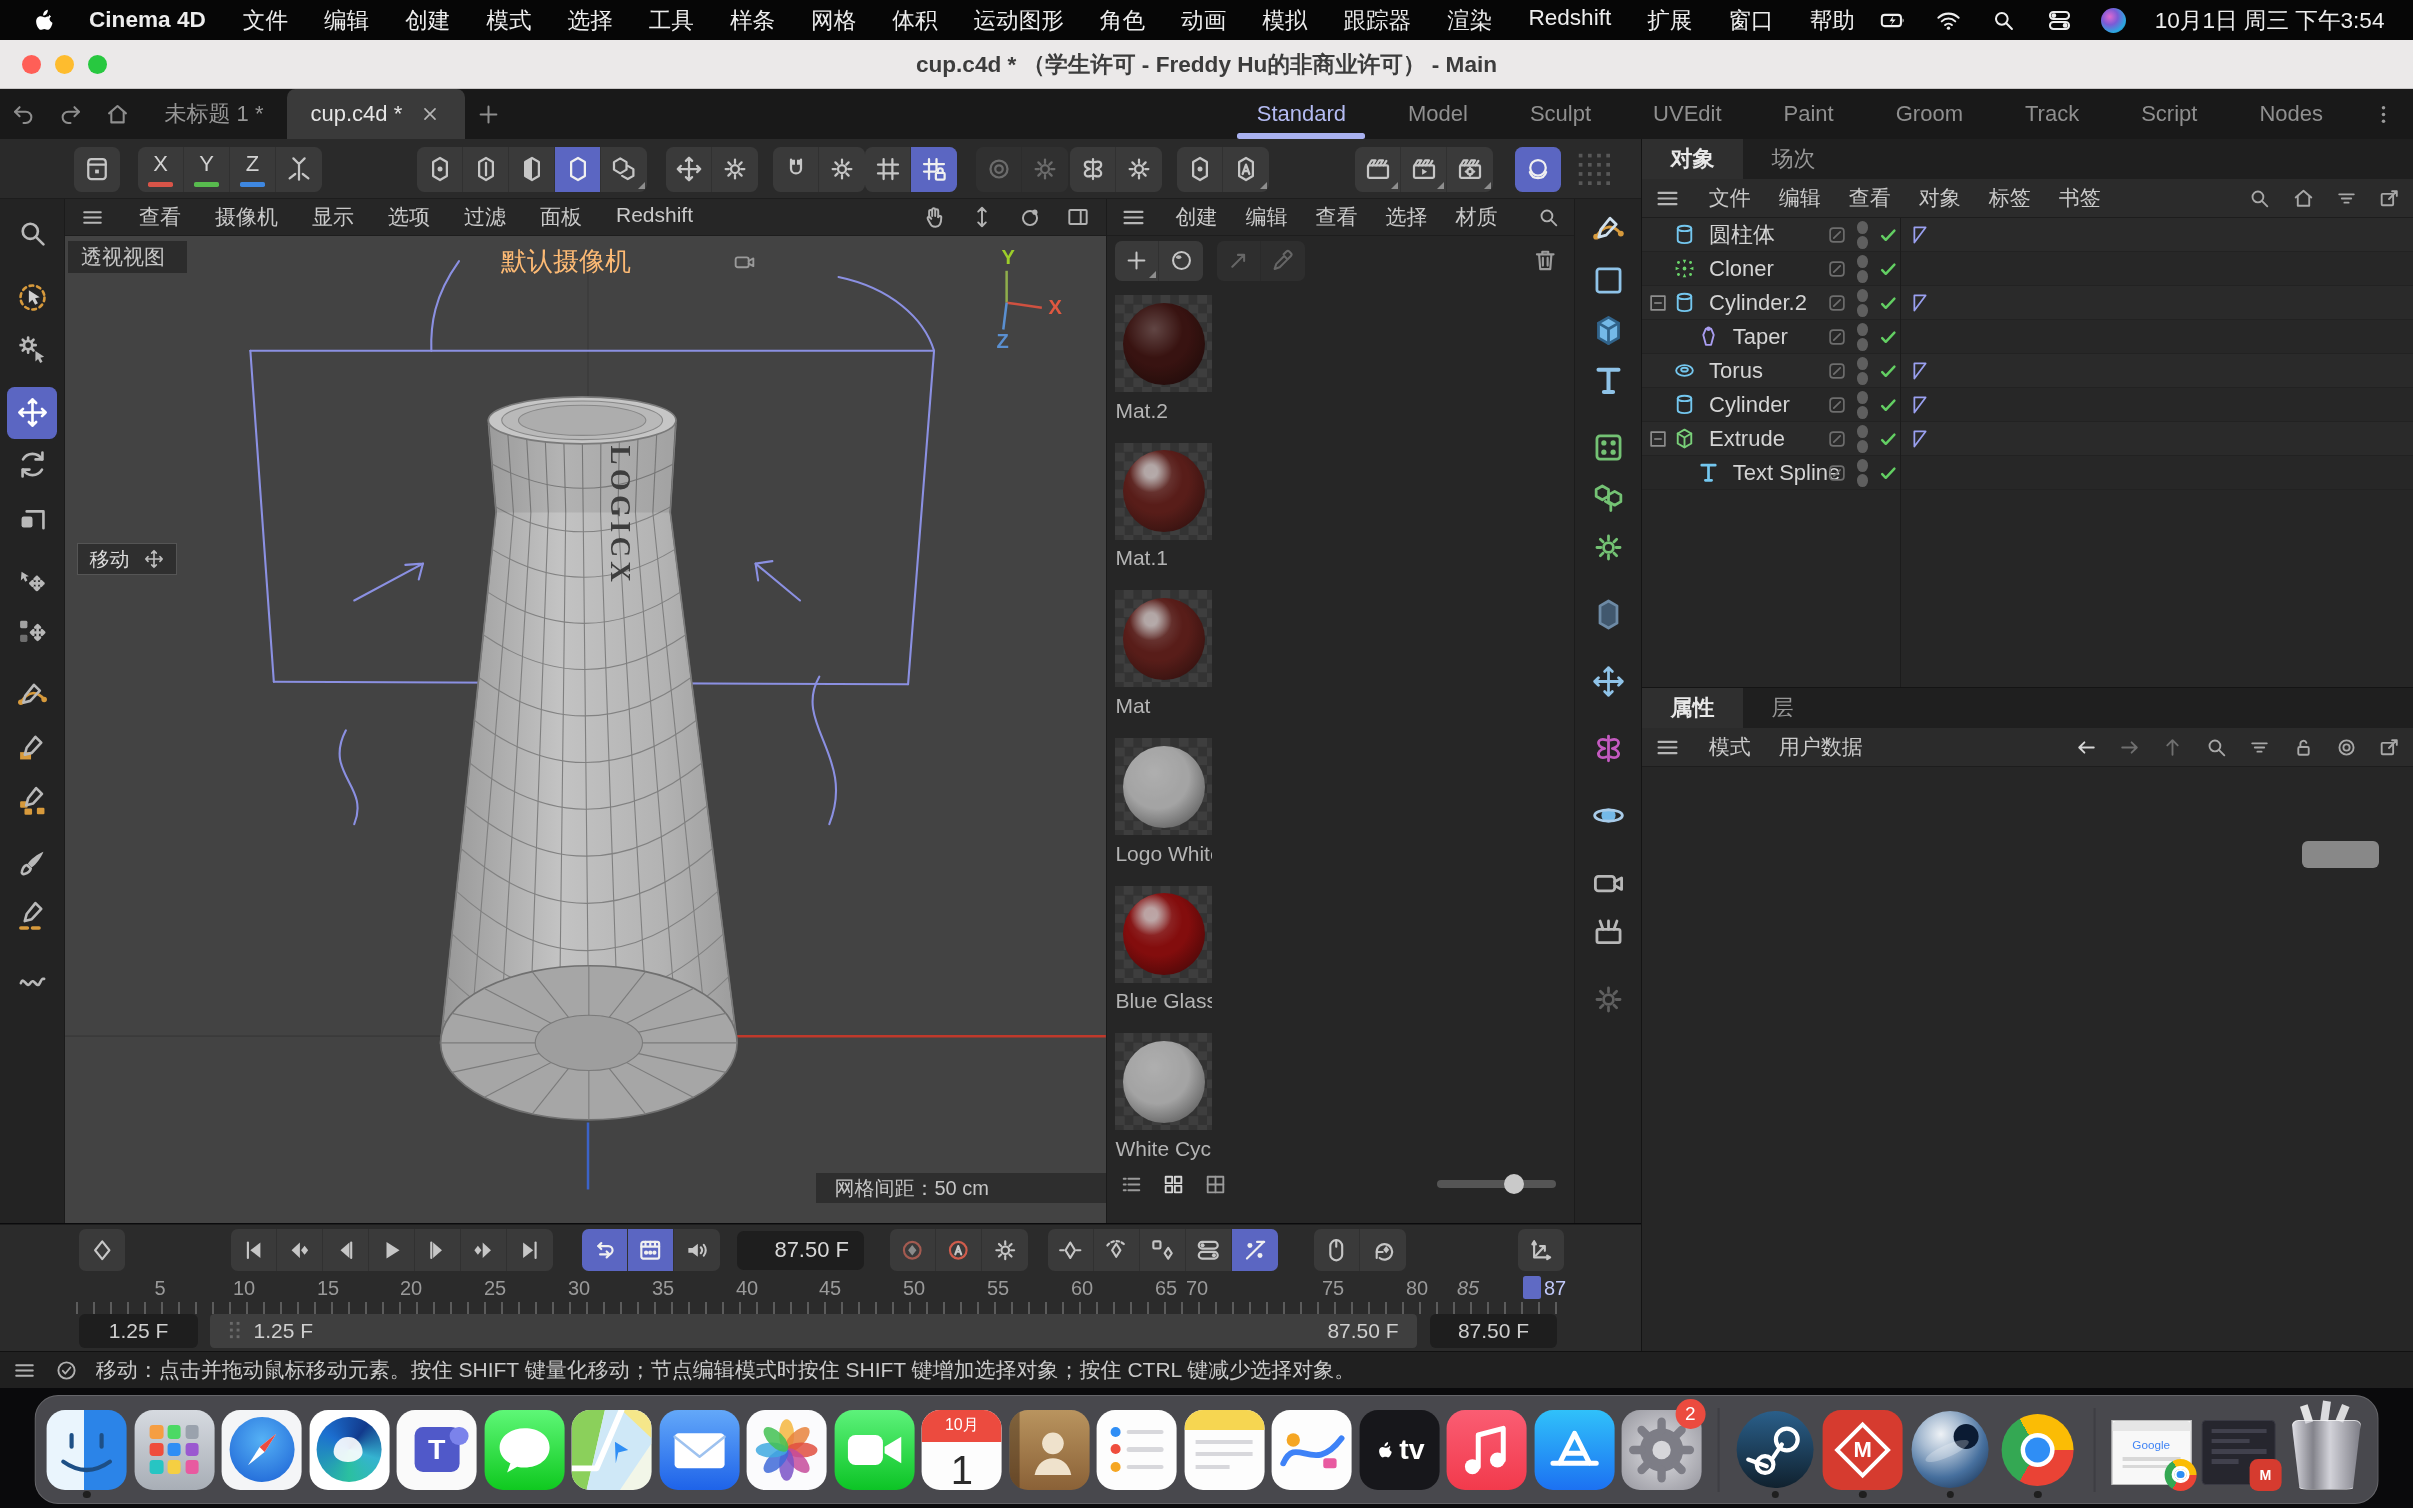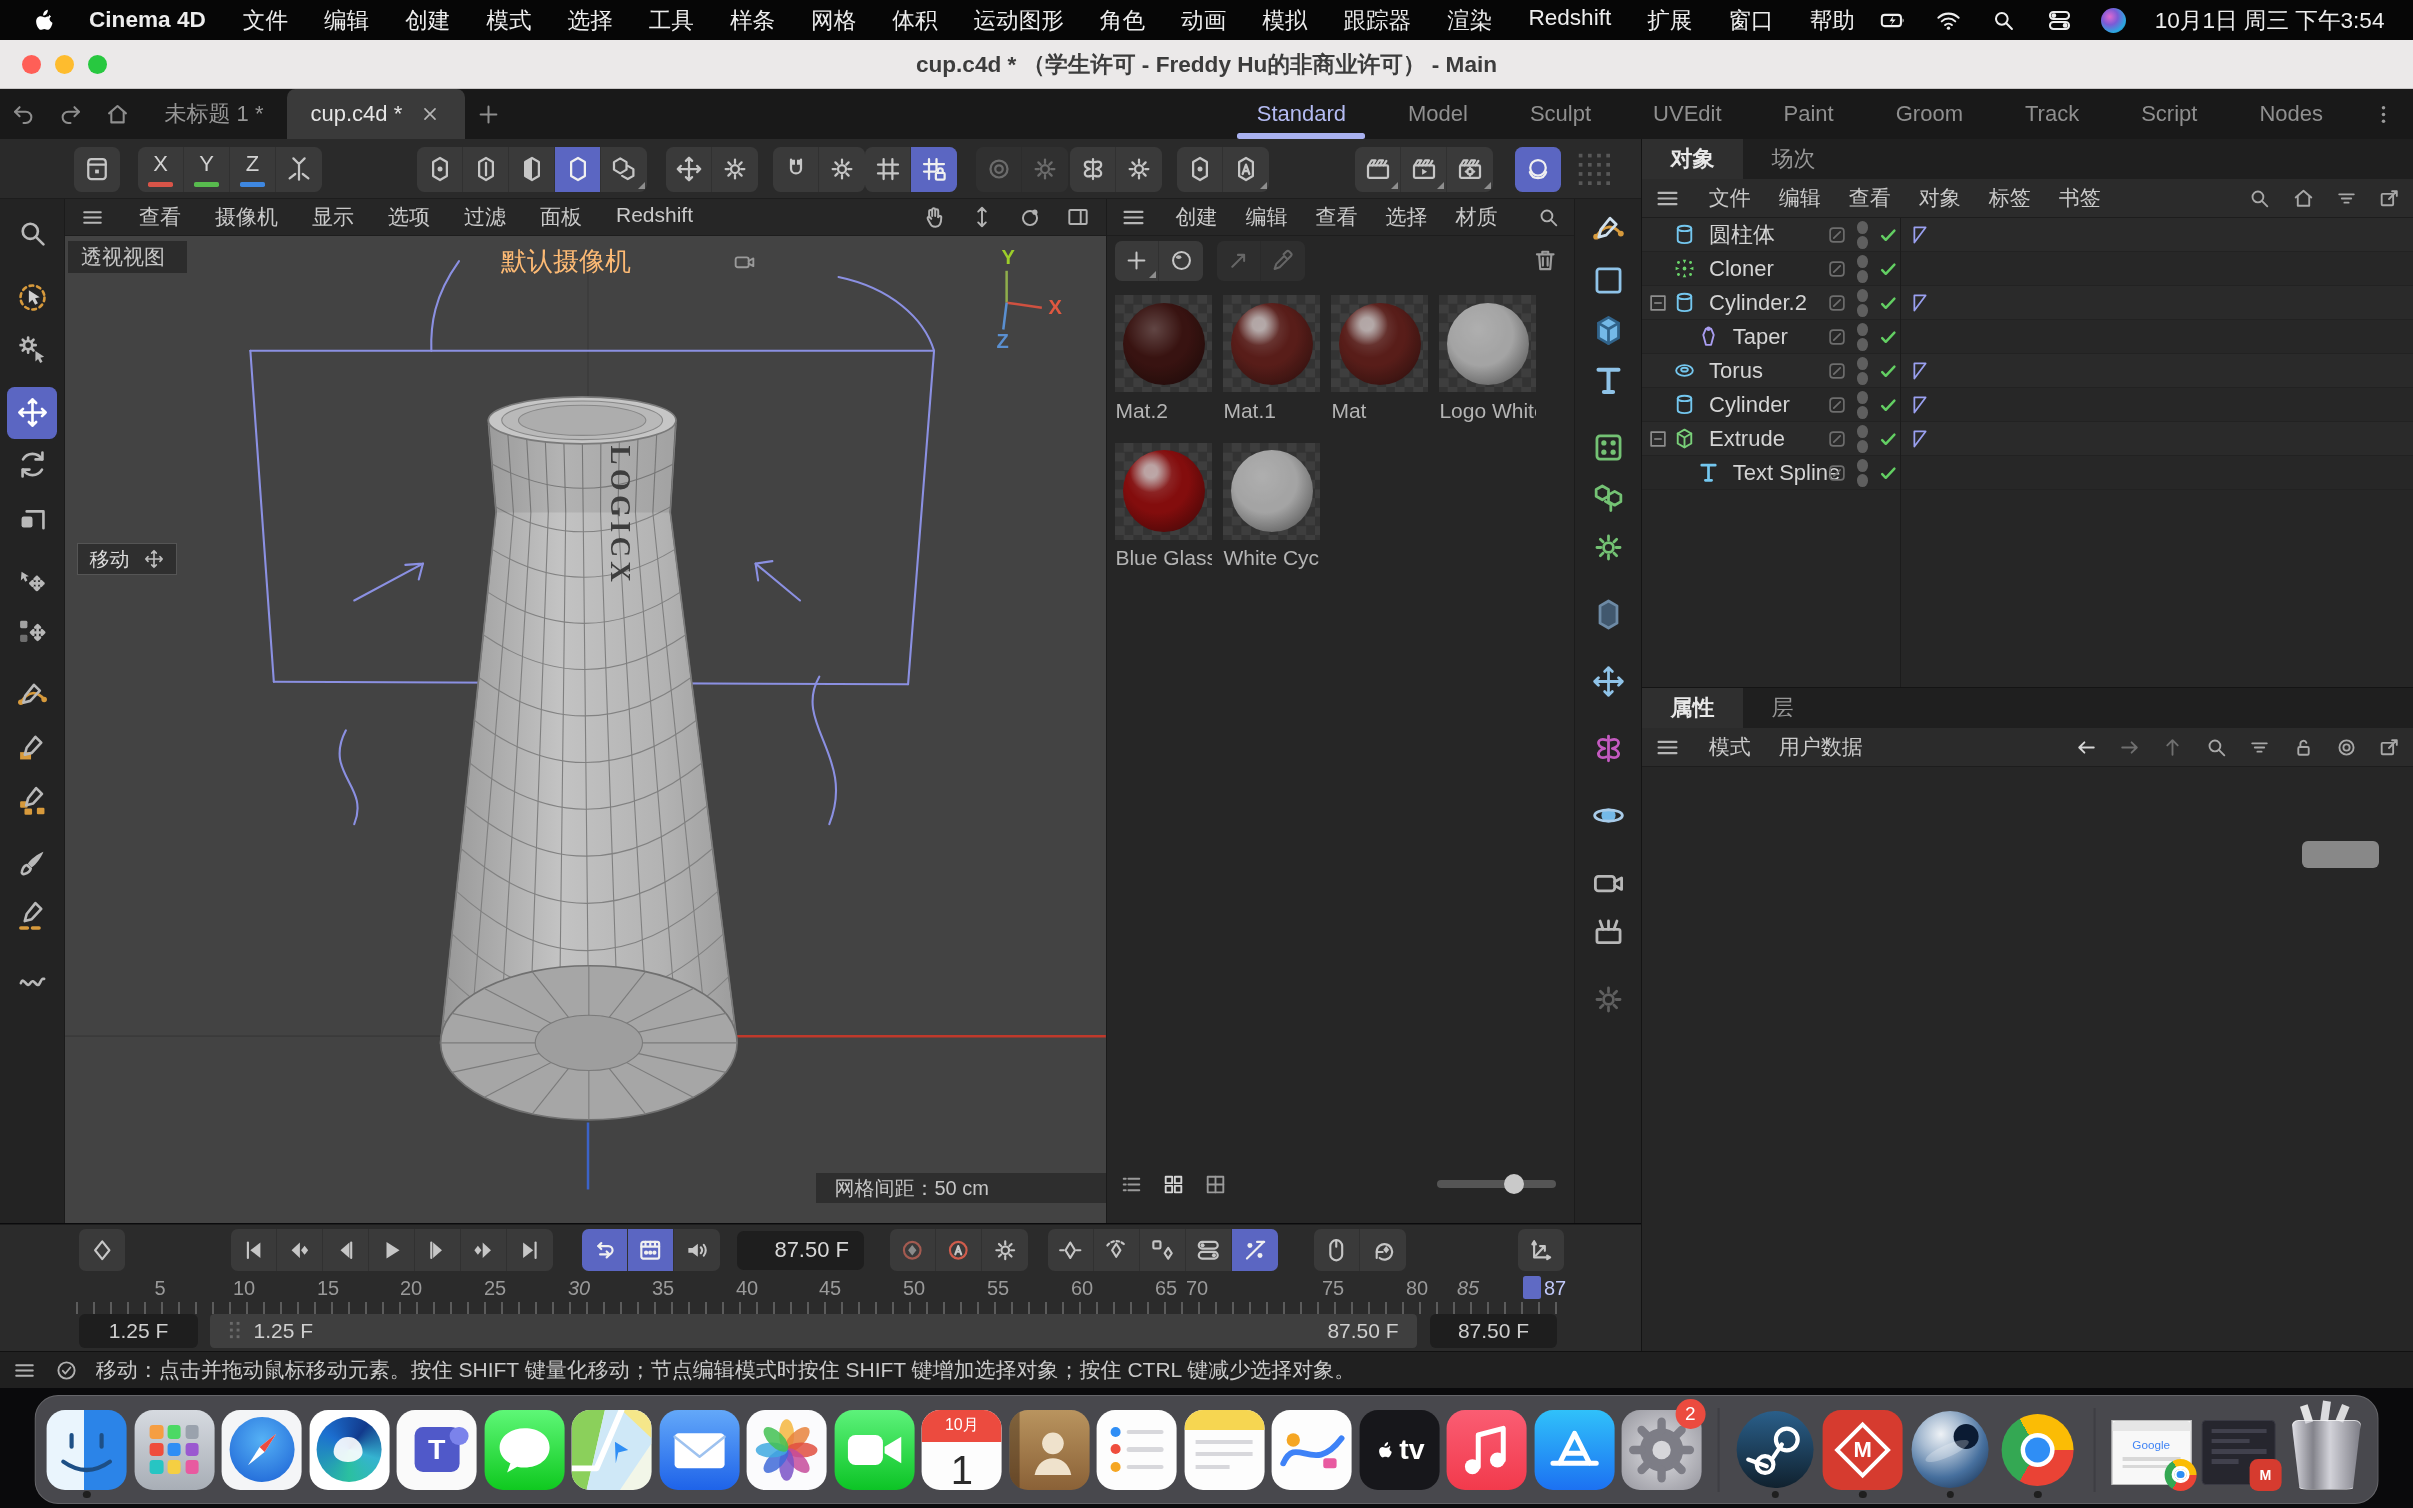--- a/index.html
+++ b/index.html
@@ -78,21 +78,21 @@
   .mat-menus{height:37px;display:flex;align-items:center;gap:28px;padding:0 13.4px;font-size:21px;color:#c9c9c9;border-bottom:0.8px solid #1d1d1d;background:#262626;}
   .mat-menus .ham{width:27px;height:27px;color:#b5b5b5;}
   .mat-menus .srch{margin-left:auto;width:25px;height:25px;color:#b0b0b0;}
   .mat-tools{height:49px;display:flex;align-items:center;gap:13.4px;padding:0 8.4px;}
   .mt-group{background:#3a3a3a;border-radius:6.7px;display:flex;height:40px;overflow:hidden;}
   .mt-cell{width:44px;display:flex;align-items:center;justify-content:center;color:#c6c6c6;position:relative;border-right:0.8px solid #313131;}
   .mt-cell:last-child{border-right:none;}
   .mt-cell svg{width:27px;height:27px;}
   .mt-trash{margin-left:auto;width:40px;display:flex;justify-content:center;color:#9c9c9c;}
   .mt-trash svg{width:28.5px;height:28.5px;}
-  #mat-grid{display:flex;flex-wrap:wrap;gap:20px 11px;padding:10px 8.4px;}
+  #mat-grid{display:flex;flex-wrap:wrap;gap:20px 2px;padding:10px 8.4px;flex-direction:column;}
   .mat-item{width:97px;}
   .mat-thumb{width:97px;height:97px;position:relative;background:conic-gradient(#4c4c4c 25%,#3e3e3e 0 50%,#4c4c4c 0 75%,#3e3e3e 0);background-size:18.4px 18.4px;}
   .mat-thumb::after{content:'';position:absolute;inset:0;background:rgba(15,15,15,.22);}
   .mat-sphere{position:absolute;left:7.5px;top:7.5px;width:82px;height:82px;border-radius:50%;}
   .mat-name{margin-top:6.7px;font-size:21px;color:#b4b4b4;white-space:nowrap;overflow:hidden;}
   .mat-footer{position:absolute;left:0;bottom:22px;width:100%;height:34px;display:flex;align-items:center;padding:0 11.7px;gap:17px;color:#9a9a9a;}
   .mat-footer svg{width:25px;height:25px;}
   .mat-footer .on{color:#d6d6d6;}
   .mat-slider{margin-left:auto;width:119px;height:7.5px;background:#555;border-radius:4.2px;position:relative;margin-right:6.7px;}
   .mat-slider .knob{position:absolute;top:50%;left:65%;transform:translate(-50%,-50%);width:20px;height:20px;border-radius:50%;background:#c9c9c9;}
@@ -1484,21 +1484,21 @@
         </div>
       </div>
     <div class="tl-ruler" id="tl-ruler">
       <div id="tl-playhead" style="left: 1523px;"></div>
       <span id="tl-playlabel" style="left: 1544px;">87</span>
     <span class="tl-tick" style="left: 160px;">5</span>
         <span class="tl-tick" style="left: 244px;">10</span>
         <span class="tl-tick" style="left: 328px;">15</span>
         <span class="tl-tick" style="left: 411px;">20</span>
         <span class="tl-tick" style="left: 495px;">25</span>
-        <span class="tl-tick" style="left: 579px; font-style: italic;">30</span>
+        <span class="tl-tick" style="left: 579px;">30</span>
         <span class="tl-tick" style="left: 663px;">35</span>
         <span class="tl-tick" style="left: 747px;">40</span>
         <span class="tl-tick" style="left: 830px;">45</span>
         <span class="tl-tick" style="left: 914px;">50</span>
         <span class="tl-tick" style="left: 998px;">55</span>
         <span class="tl-tick" style="left: 1082px;">60</span>
         <span class="tl-tick" style="left: 1166px;">65</span>
         <span class="tl-tick" style="left: 1197px;">70</span>
         <span class="tl-tick" style="left: 1333px;">75</span>
         <span class="tl-tick" style="left: 1417px;">80</span>

